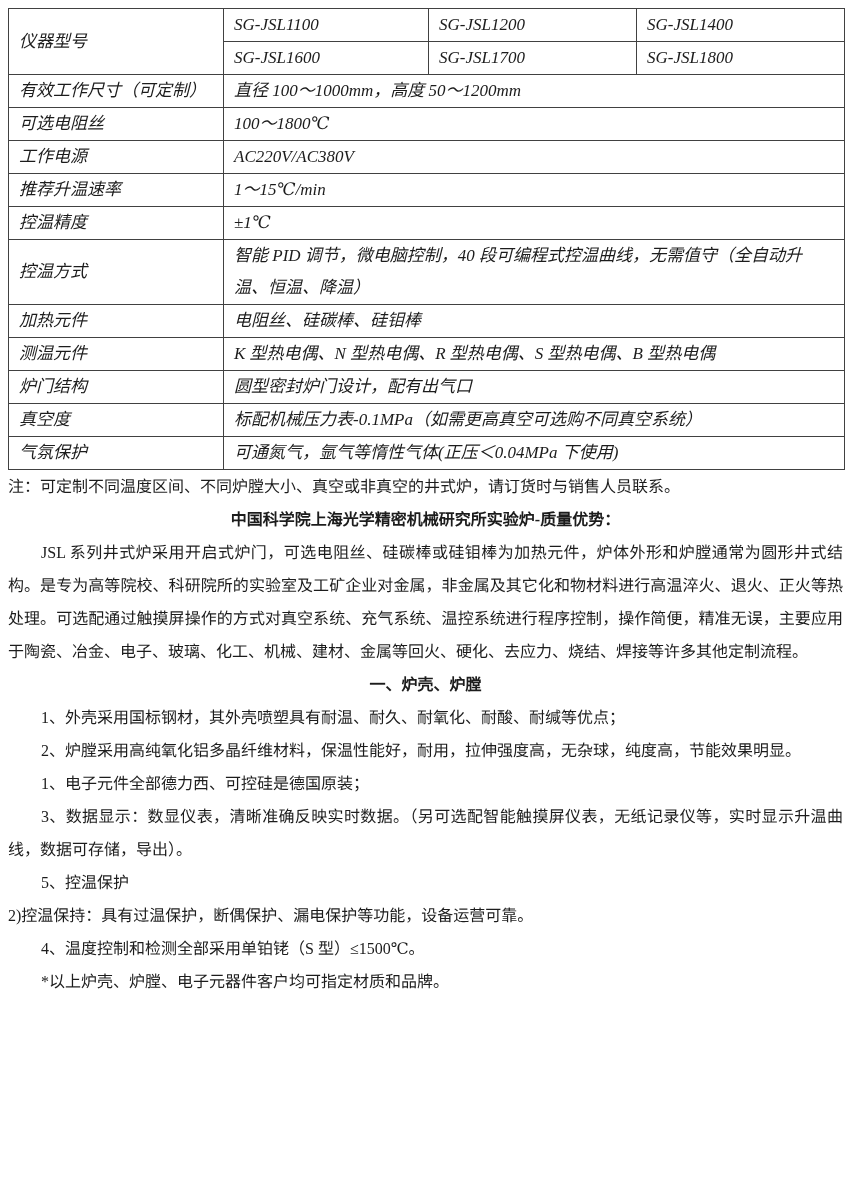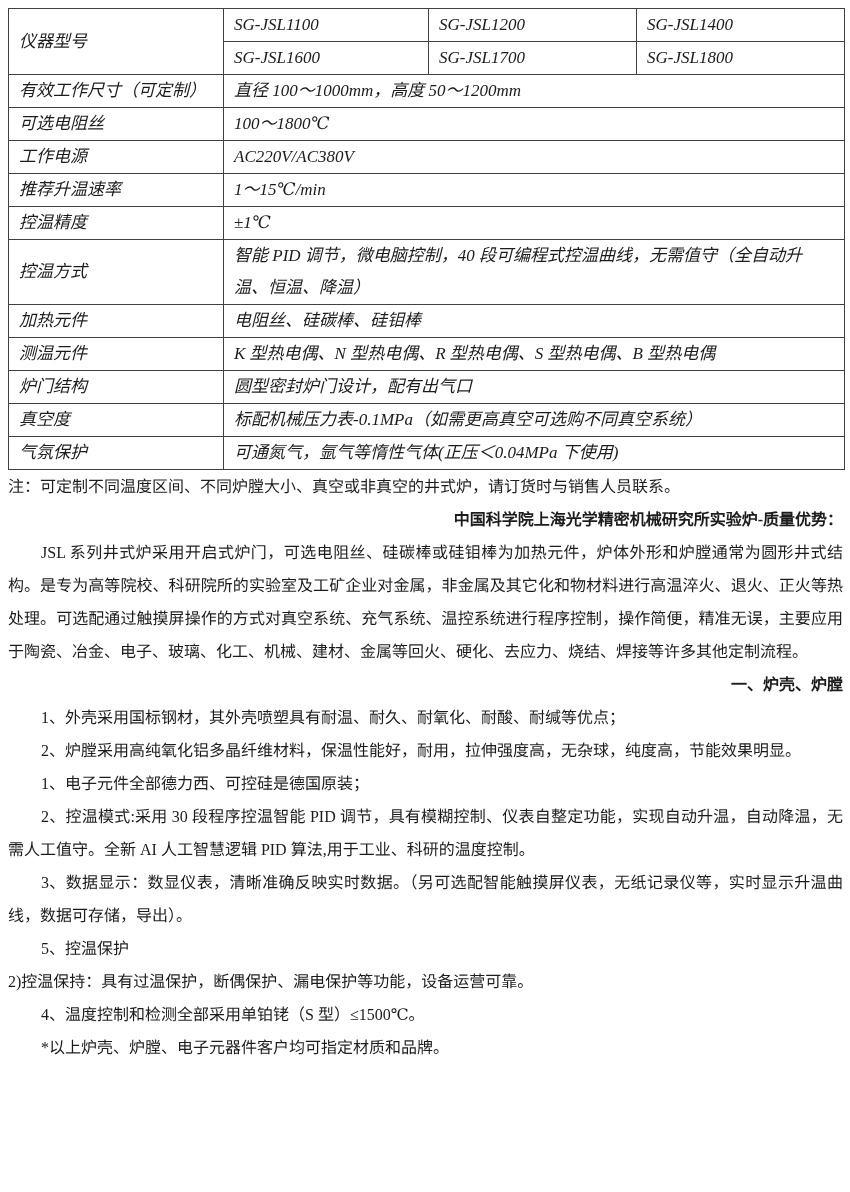--- a/index.html
+++ b/index.html
@@ -44,21 +44,21 @@
   
   .textblock {
     margin-top: 0;
   }
   .textblock p {
     margin: 0;
     font-size: 16px;
     line-height: 33px;
     text-align: justify;
   }
-  p.bold { font-weight: bold; text-align: right; }
+  p.bold { font-weight: bold; text-align: center; }
   p.indent { text-indent: 33px; }
   p.noindent { text-indent: 0; }
 </style>
 </head>
 <body>
 
 <div class="page">
 
   <table class="spec">
     <colgroup>
@@ -129,21 +129,20 @@
   <div class="textblock">
     <p class="noindent">注：可定制不同温度区间、不同炉膛大小、真空或非真空的井式炉，请订货时与销售人员联系。</p>
     <p class="bold">中国科学院上海光学精密机械研究所实验炉-质量优势：</p>
     <p class="indent">JSL 系列井式炉采用开启式炉门，可选电阻丝、硅碳棒或硅钼棒为加热元件，炉体外形和炉膛通常为圆形井式结构。是专为高等院校、科研院所的实验室及工矿企业对金属，非金属及其它化和物材料进行高温淬火、退火、正火等热处理。可选配通过触摸屏操作的方式对真空系统、充气系统、温控系统进行程序控制，操作简便，精准无误，主要应用于陶瓷、冶金、电子、玻璃、化工、机械、建材、金属等回火、硬化、去应力、烧结、焊接等许多其他定制流程。</p>
 
     <p class="bold">一、炉壳、炉膛</p>
     <p class="indent">1、外壳采用国标钢材，其外壳喷塑具有耐温、耐久、耐氧化、耐酸、耐缄等优点；</p>
     <p class="indent">2、炉膛采用高纯氧化铝多晶纤维材料，保温性能好，耐用，拉伸强度高，无杂球，纯度高，节能效果明显。</p>
 
     <p class="indent">1、电子元件全部德力西、可控硅是德国原装；</p>
-    <p class="indent">2、控温模式:采用 30 段程序控温智能 PID 调节，具有模糊控制、仪表自整定功能，实现自动升温，自动降温，无需人工值守。全新 AI 人工智慧逻辑 PID 算法,用于工业、科研的温度控制。</p>
     <p class="indent">3、数据显示：数显仪表，清晰准确反映实时数据。（另可选配智能触摸屏仪表，无纸记录仪等，实时显示升温曲线，数据可存储，导出）。</p>
     <p class="indent">5、控温保护</p>
     <p class="noindent">2)控温保持：具有过温保护，断偶保护、漏电保护等功能，设备运营可靠。</p>
     <p class="indent">4、温度控制和检测全部采用单铂铑（S 型）≤1500℃。</p>
     <p class="indent">*以上炉壳、炉膛、电子元器件客户均可指定材质和品牌。</p>
   </div>
 
 </div>
 
 </body></html>

